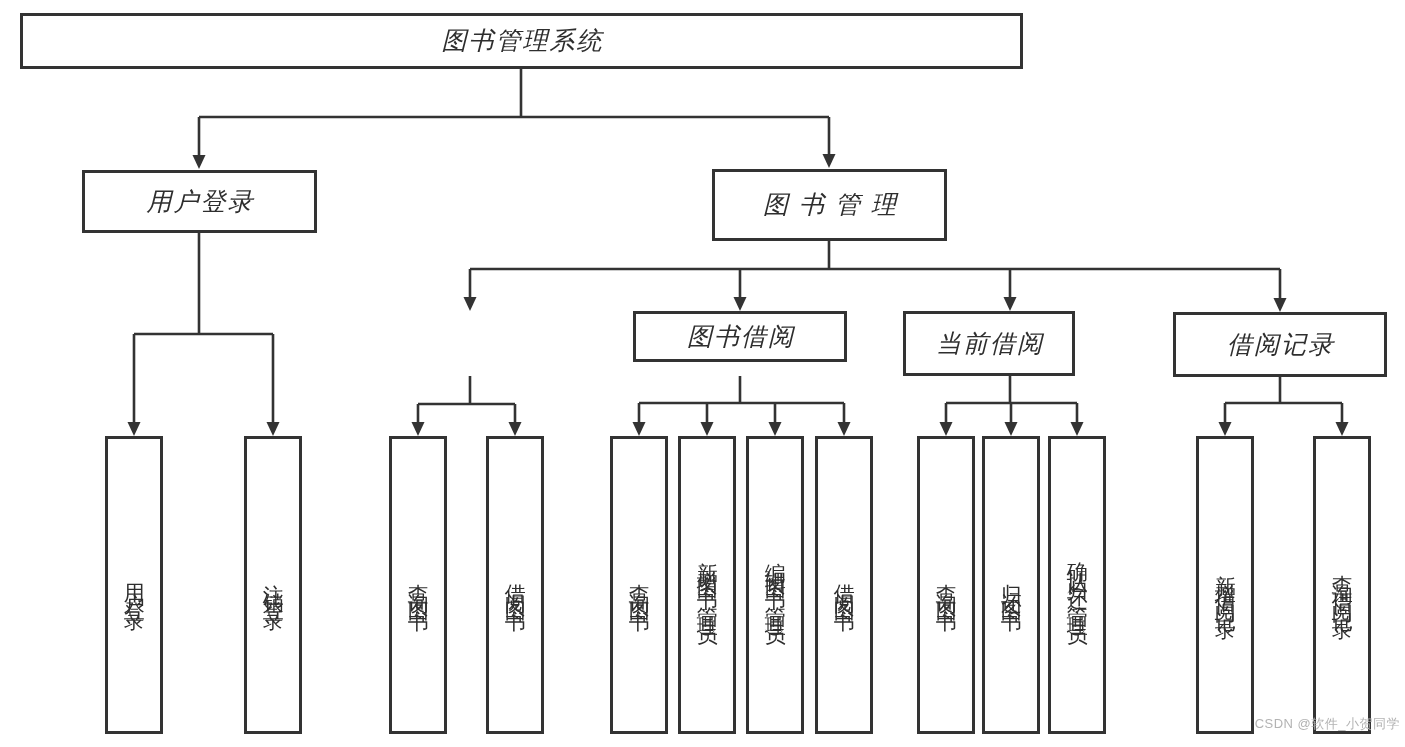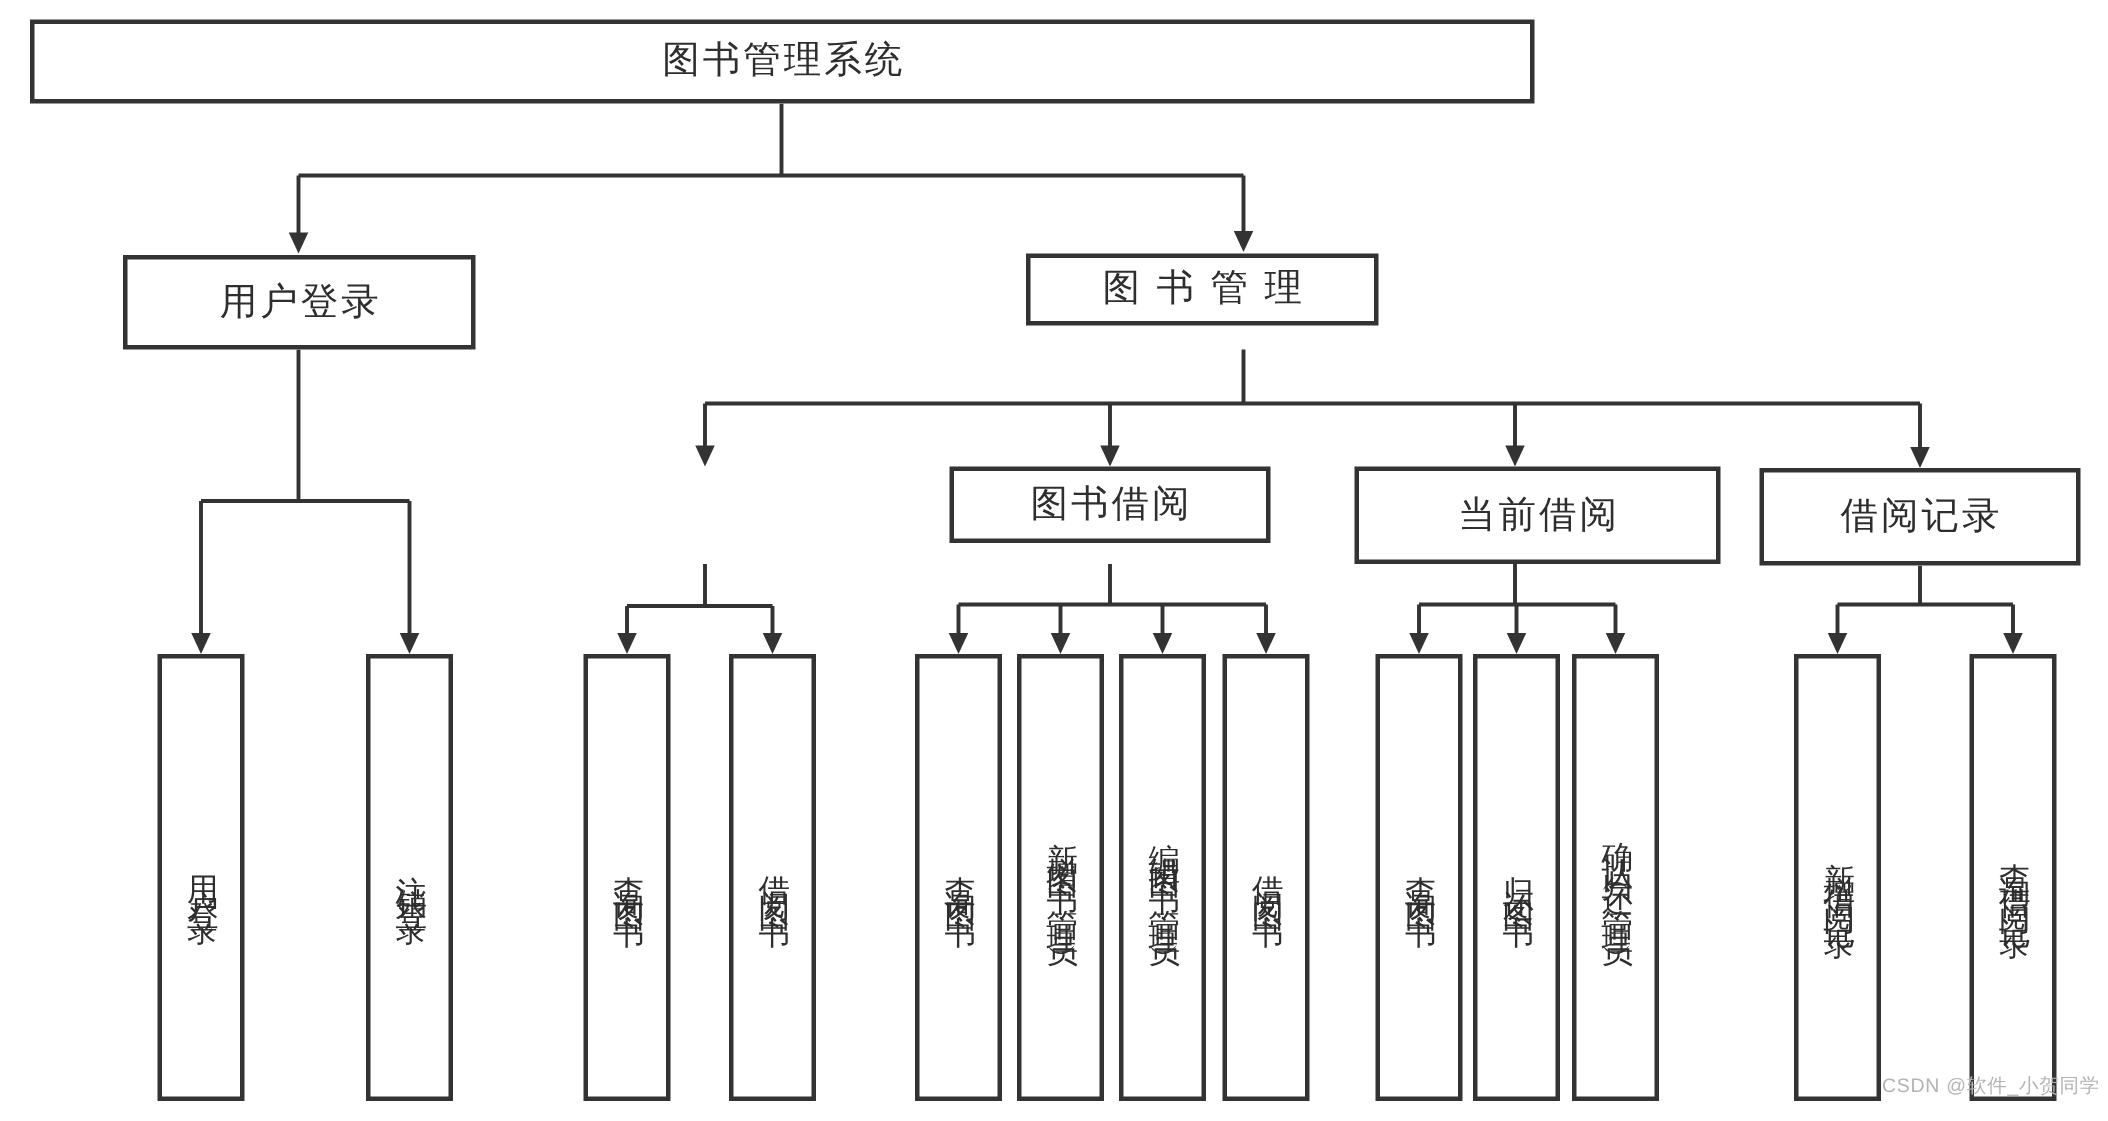--- a/index.html
+++ b/index.html
@@ -22,21 +22,21 @@
   .box{
     position:absolute;
     box-sizing:border-box;
     border:3px solid var(--line);
     background:var(--bg);
     display:flex;align-items:center;justify-content:center;
     color:var(--text);
     z-index:2;
     line-height:1.25;
   }
-  .box-h{font-size:25px;letter-spacing:2px;padding-left:2px;white-space:nowrap;}
+  .box-h{font-size:25px;letter-spacing:2px;padding-left:2px;white-space:nowrap;font-style:italic;}
   .box-h.wide{letter-spacing:11px;padding-left:11px;}
   .box-v{
     writing-mode:vertical-rl;
     text-orientation:mixed;
     font-size:21px;
     letter-spacing:9px;
     top:436px;height:298px;width:58px;
   }
   .watermark{
     position:absolute;
@@ -93,24 +93,24 @@
     <g>
       <path class="ln" d="M1280 377 V403 M1225 403 H1342 M1225 403 V424 M1342 403 V424"></path>
       <path class="tri" d="M1218.5 422 L1231.5 422 L1225 436 Z"></path>
       <path class="tri" d="M1335.5 422 L1348.5 422 L1342 436 Z"></path>
     </g>
   </svg>
 
   <div class="box box-h" style="left:20px;top:13px;width:1003px;height:56px;">图书管理系统</div>
 
   <div class="box box-h" style="left:82px;top:170px;width:235px;height:63px;">用户登录</div>
-  <div class="box box-h wide" style="left:684px;top:169px;width:235px;height:48px;">图书管理</div>
+  <div class="box box-h wide" style="left:712px;top:169px;width:235px;height:72px;">图书管理</div>
 
   <div class="box box-h" style="left:633px;top:311px;width:214px;height:51px;">图书借阅</div>
-  <div class="box box-h" style="left:903px;top:311px;width:244px;height:65px;">当前借阅</div>
+  <div class="box box-h" style="left:903px;top:311px;width:172px;height:65px;">当前借阅</div>
   <div class="box box-h" style="left:1173px;top:312px;width:214px;height:65px;">借阅记录</div>
 
   <div class="box box-v" style="left:105px;">用户登录</div>
   <div class="box box-v" style="left:244px;">注销登录</div>
 
   <div class="box box-v" style="left:389px;">查询图书</div>
   <div class="box box-v" style="left:486px;">借阅图书</div>
 
   <div class="box box-v" style="left:610px;">查询图书</div>
   <div class="box box-v" style="left:678px;">新增图书（管理员）</div>

